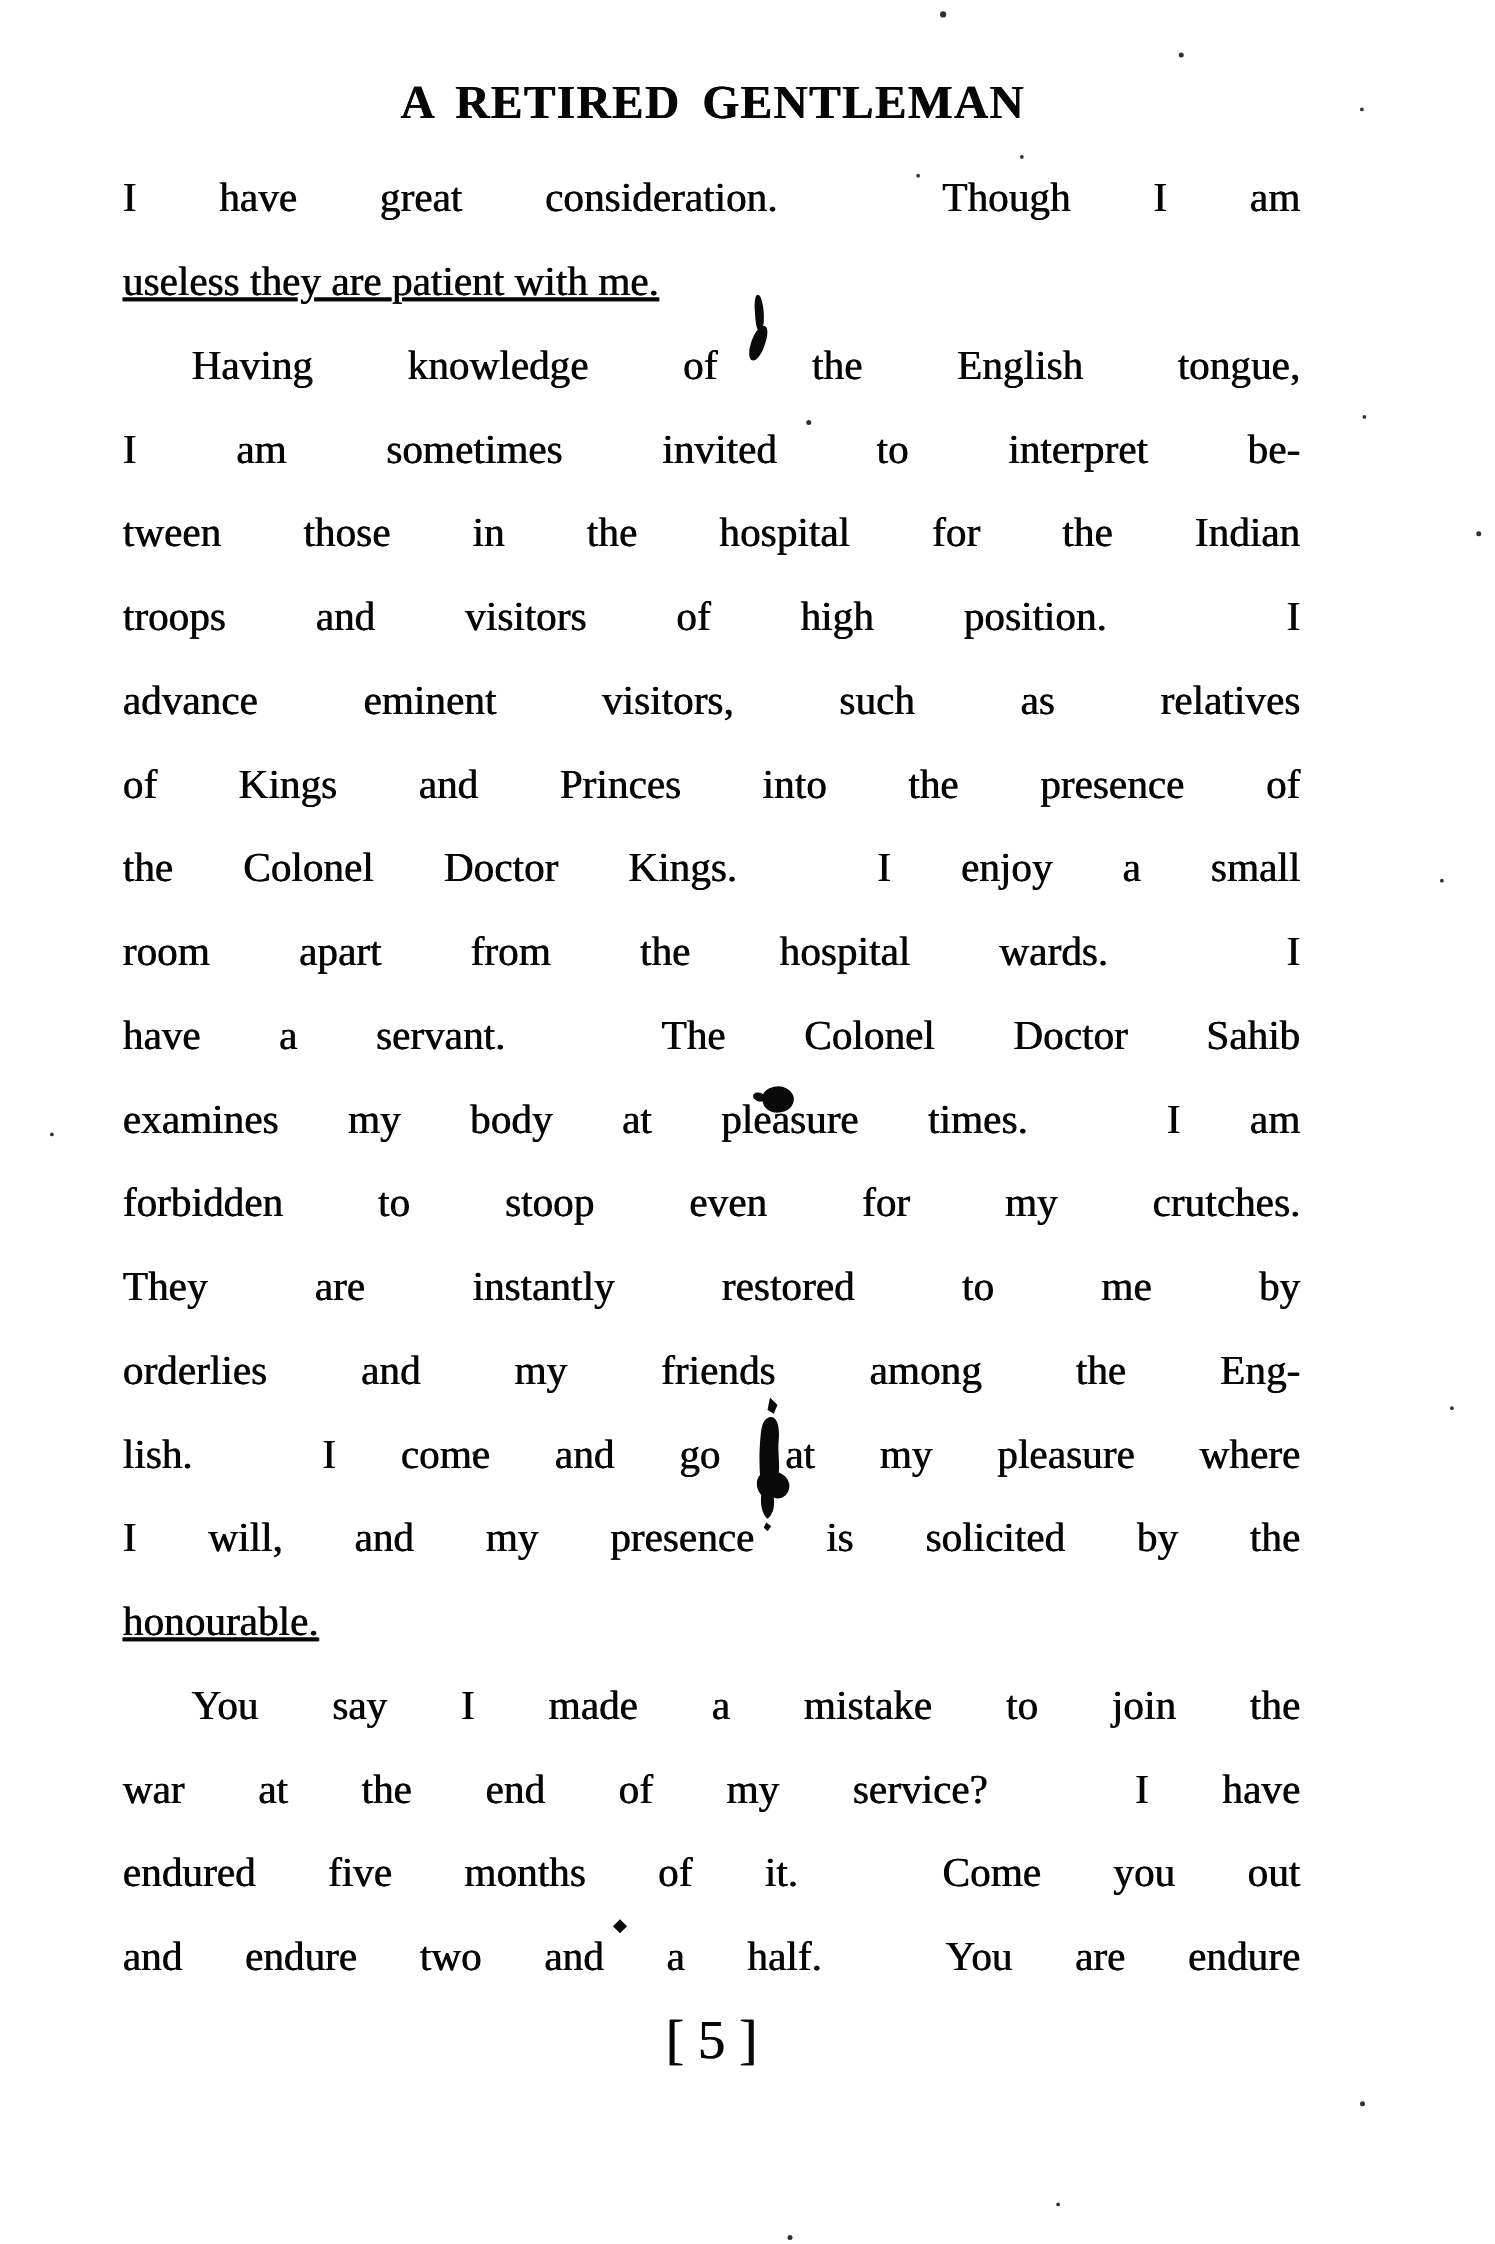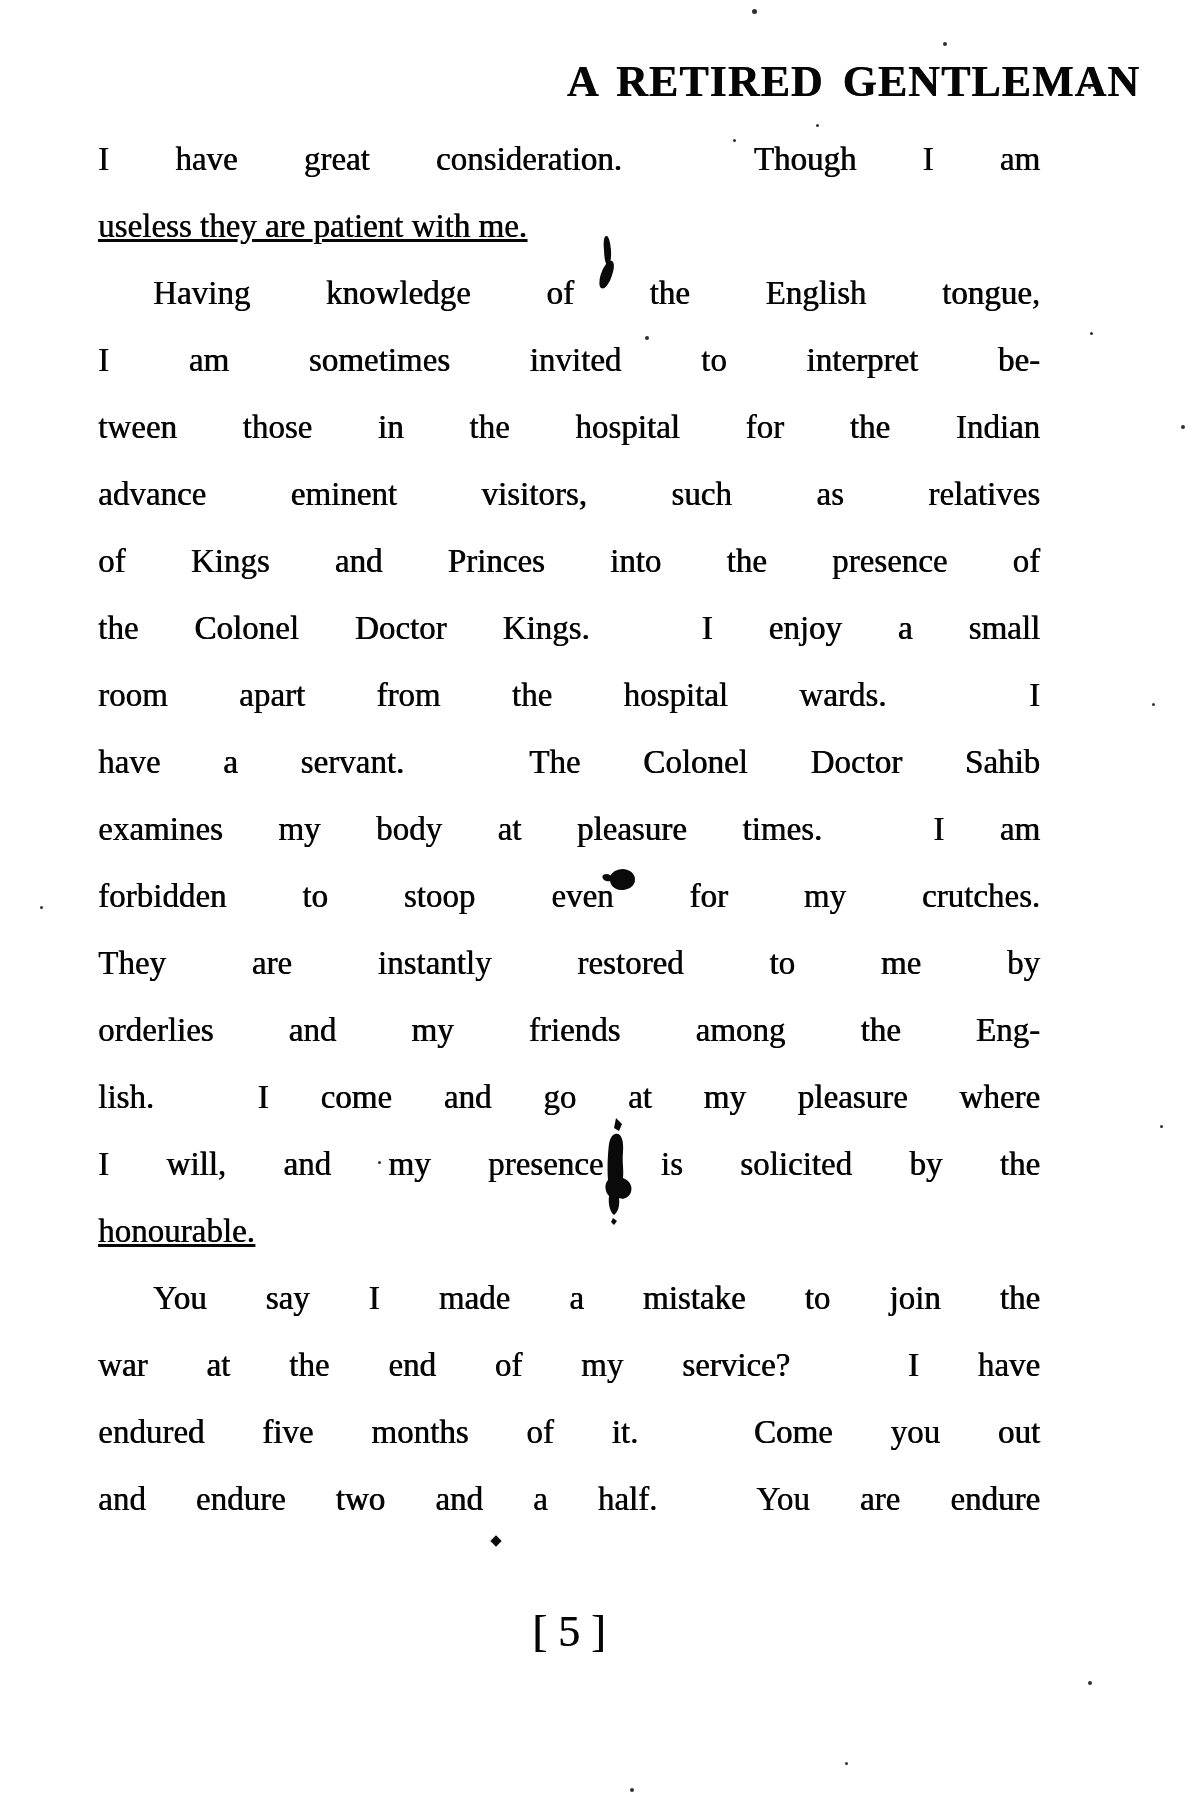--- a/index.html
+++ b/index.html
@@ -17,22 +17,22 @@
     overflow: hidden;
   }
   
   .chapter-title {
     position: absolute;
     top: 52px;
     left: 0;
     width: 1140px;
     height: 60px;
     line-height: 60px;
-    text-align: right;
-    font-size: 44px;
+    text-align: center;
+    font-size: 38px;
     font-weight: bold;
     letter-spacing: 1px;
     word-spacing: 7px;
     text-shadow: 0.5px 0 0 currentColor;
   }
   
   .body-text {
     position: absolute;
     top: 126px;
     left: 98px;
@@ -102,20 +102,21 @@
 <div class="page">
 
   <div class="chapter-title">A RETIRED GENTLEMAN</div>
 
   <div class="body-text">
     <div class="line">I have great consideration.  Though I am</div>
     <div class="line par-end">useless they are patient with me.</div>
     <div class="line indent">Having knowledge of the English tongue,</div>
     <div class="line">I am sometimes invited to interpret be-</div>
     <div class="line">tween those in the hospital for the Indian</div>
+    <div class="line">troops and visitors of high position.  I</div>
     <div class="line">advance eminent visitors, such as relatives</div>
     <div class="line">of Kings and Princes into the presence of</div>
     <div class="line">the Colonel Doctor Kings.  I enjoy a small</div>
     <div class="line">room apart from the hospital wards.  I</div>
     <div class="line">have a servant.  The Colonel Doctor Sahib</div>
     <div class="line">examines my body at pleasure times.  I am</div>
     <div class="line">forbidden to stoop even for my crutches.</div>
     <div class="line">They are instantly restored to me by</div>
     <div class="line">orderlies and my friends among the Eng-</div>
     <div class="line">lish.  I come and go at my pleasure where</div>

